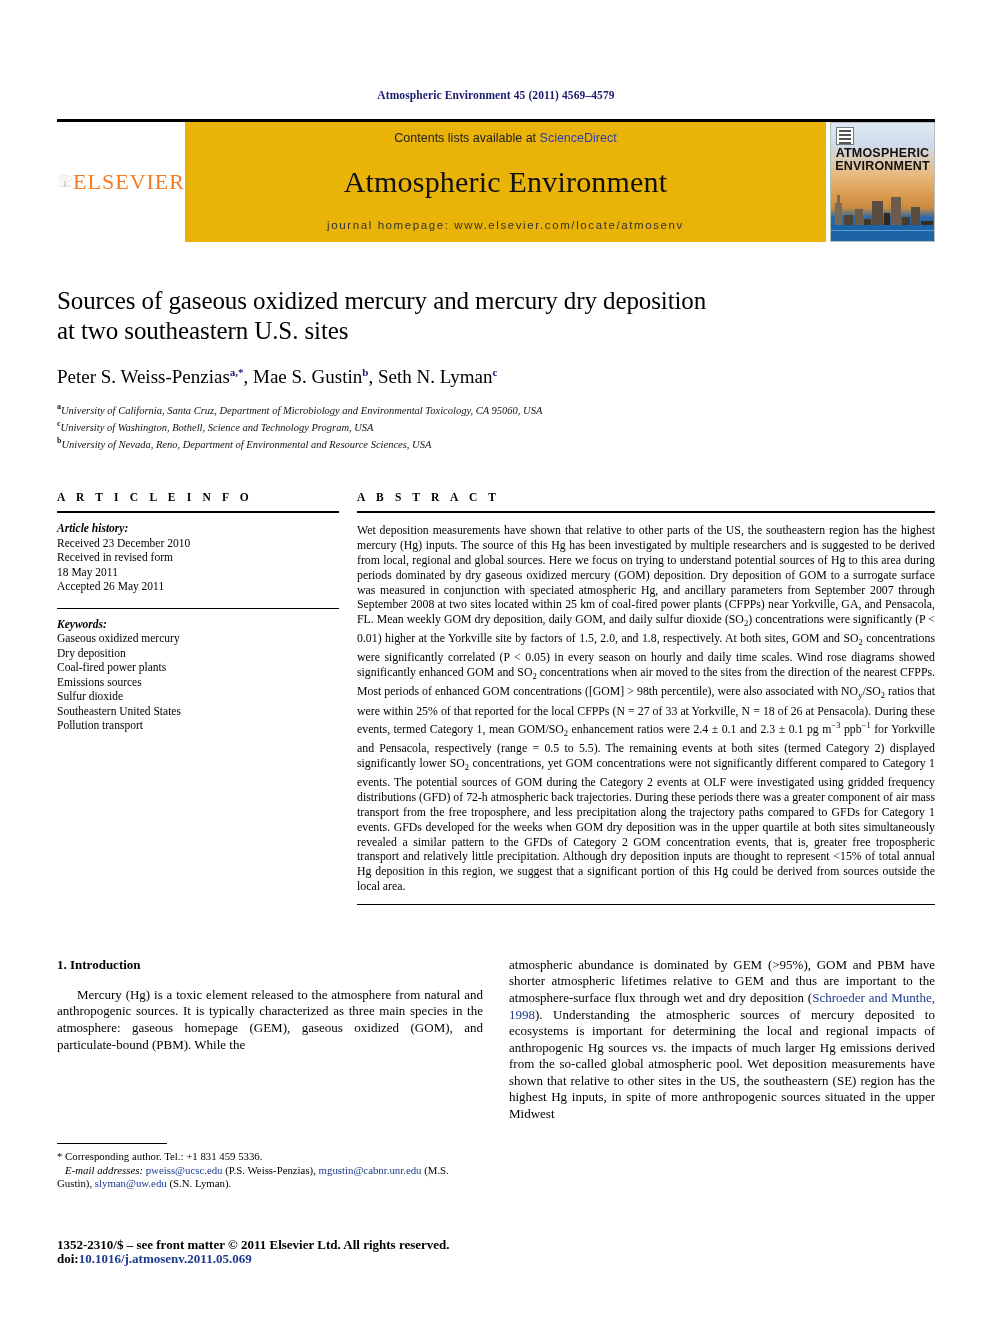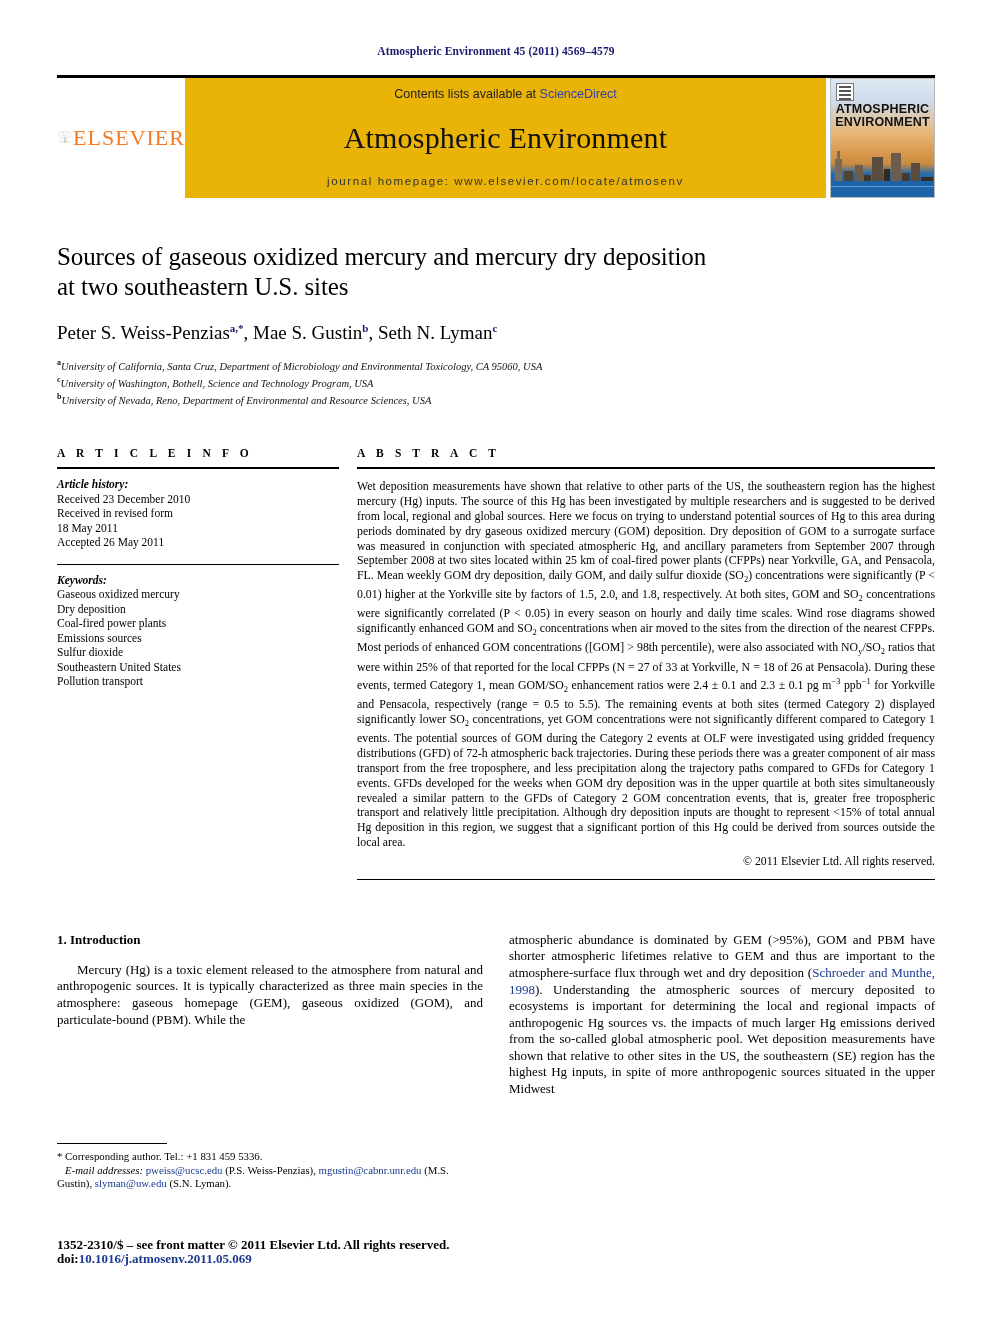--- a/index.html
+++ b/index.html
@@ -23,21 +23,21 @@
     padding: 0 57px;
   }
 
   
   .running-head {
     text-align: center;
     font-family: "Liberation Serif", serif;
     font-weight: bold;
     font-size: 11.5px;
     color: #1a1a6e;
-    padding-top: 45px;
+    padding-top: 89px;
     letter-spacing: 0.1px;
   }
 
   
   .masthead {
     margin-top: 18px;
     border-top: 3px solid #000;
     display: flex;
     align-items: stretch;
     height: 120px;
@@ -374,21 +374,20 @@
         <div>Sulfur dioxide</div>
         <div>Southeastern United States</div>
         <div>Pollution transport</div>
       </div>
     </div>
 
     <div class="col-abs">
       <div class="sec-head">A B S T R A C T</div>
       <div class="rule-thick"></div>
       <div class="abstract-text"><span>Wet deposition measurements have shown that relative to other parts of the US, the southeastern region has the highest mercury (Hg) inputs. The source of this Hg has been investigated by multiple researchers and is suggested to be derived from local, regional and global sources. Here we focus on trying to understand potential sources of Hg to this area during periods dominated by dry gaseous oxidized mercury (GOM) deposition. Dry deposition of GOM to a surrogate surface was measured in conjunction with speciated atmospheric Hg, and ancillary parameters from September 2007 through September 2008 at two sites located within 25 km of coal-fired power plants (CFPPs) near Yorkville, GA, and Pensacola, FL. Mean weekly GOM dry deposition, daily GOM, and daily sulfur dioxide (SO</span><sub>2</sub><span>) concentrations were significantly (P &lt; 0.01) higher at the Yorkville site by factors of 1.5, 2.0, and 1.8, respectively. At both sites, GOM and SO</span><sub>2</sub><span> concentrations were significantly correlated (P &lt; 0.05) in every season on hourly and daily time scales. Wind rose diagrams showed significantly enhanced GOM and SO</span><sub>2</sub><span> concentrations when air moved to the sites from the direction of the nearest CFPPs. Most periods of enhanced GOM concentrations ([GOM] &gt; 98th percentile), were also associated with NO</span><sub>y</sub><span>/SO</span><sub>2</sub><span> ratios that were within 25% of that reported for the local CFPPs (N = 27 of 33 at Yorkville, N = 18 of 26 at Pensacola). During these events, termed Category 1, mean GOM/SO</span><sub>2</sub><span> enhancement ratios were 2.4 ± 0.1 and 2.3 ± 0.1 pg m</span><sup class="inline">−3</sup><span> ppb</span><sup class="inline">−1</sup><span> for Yorkville and Pensacola, respectively (range = 0.5 to 5.5). The remaining events at both sites (termed Category 2) displayed significantly lower SO</span><sub>2</sub><span> concentrations, yet GOM concentrations were not significantly different compared to Category 1 events. The potential sources of GOM during the Category 2 events at OLF were investigated using gridded frequency distributions (GFD) of 72-h atmospheric back trajectories. During these periods there was a greater component of air mass transport from the free troposphere, and less precipitation along the trajectory paths compared to GFDs for Category 1 events. GFDs developed for the weeks when GOM dry deposition was in the upper quartile at both sites simultaneously revealed a similar pattern to the GFDs of Category 2 GOM concentration events, that is, greater free tropospheric transport and relatively little precipitation. Although dry deposition inputs are thought to represent &lt;15% of total annual Hg deposition in this region, we suggest that a significant portion of this Hg could be derived from sources outside the local area.</span></div>
-      <div class="copyright">© 2011 Elsevier Ltd. All rights reserved.</div>
       <div class="abs-rule-bottom"></div>
     </div>
   </div>
 
   <div class="body-cols">
     <div class="bcol left">
       <h2 class="section-title">1. Introduction</h2>
       <p class="body-p">Mercury (Hg) is a toxic element released to the atmosphere from natural and anthropogenic sources. It is typically characterized as three main species in the atmosphere: gaseous homepage (GEM), gaseous oxidized (GOM), and particulate-bound (PBM). While the</p>
     </div>
     <div class="bcol right">

